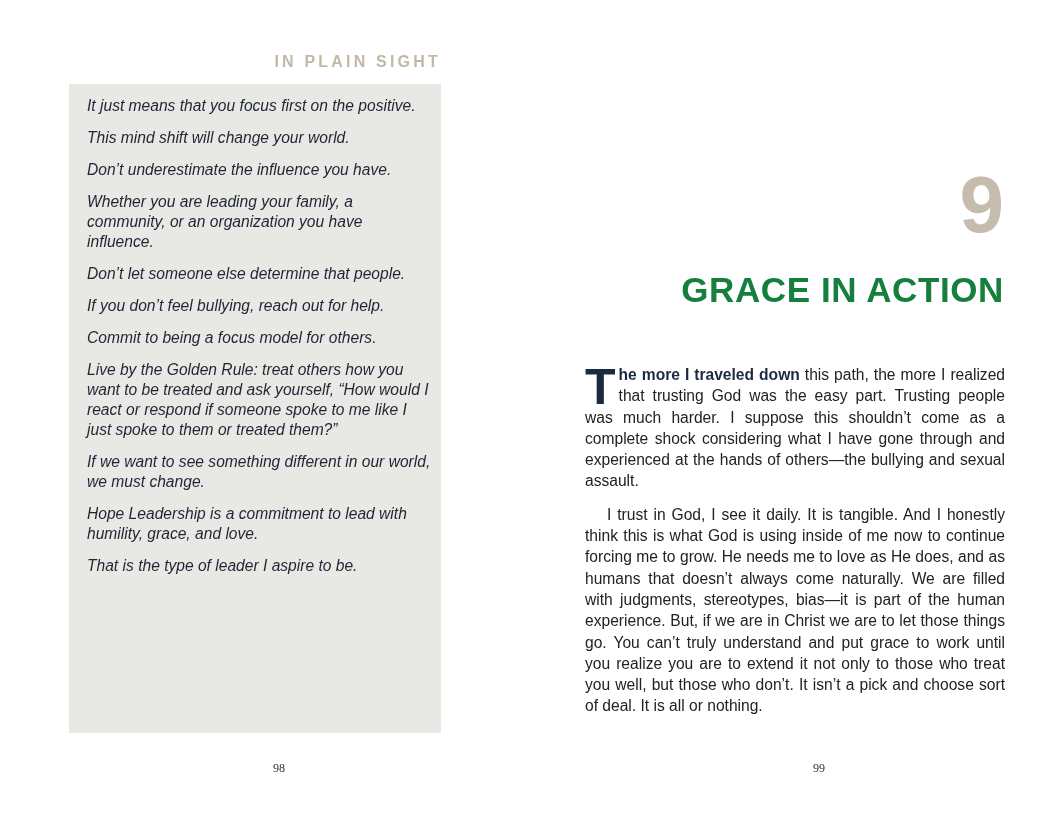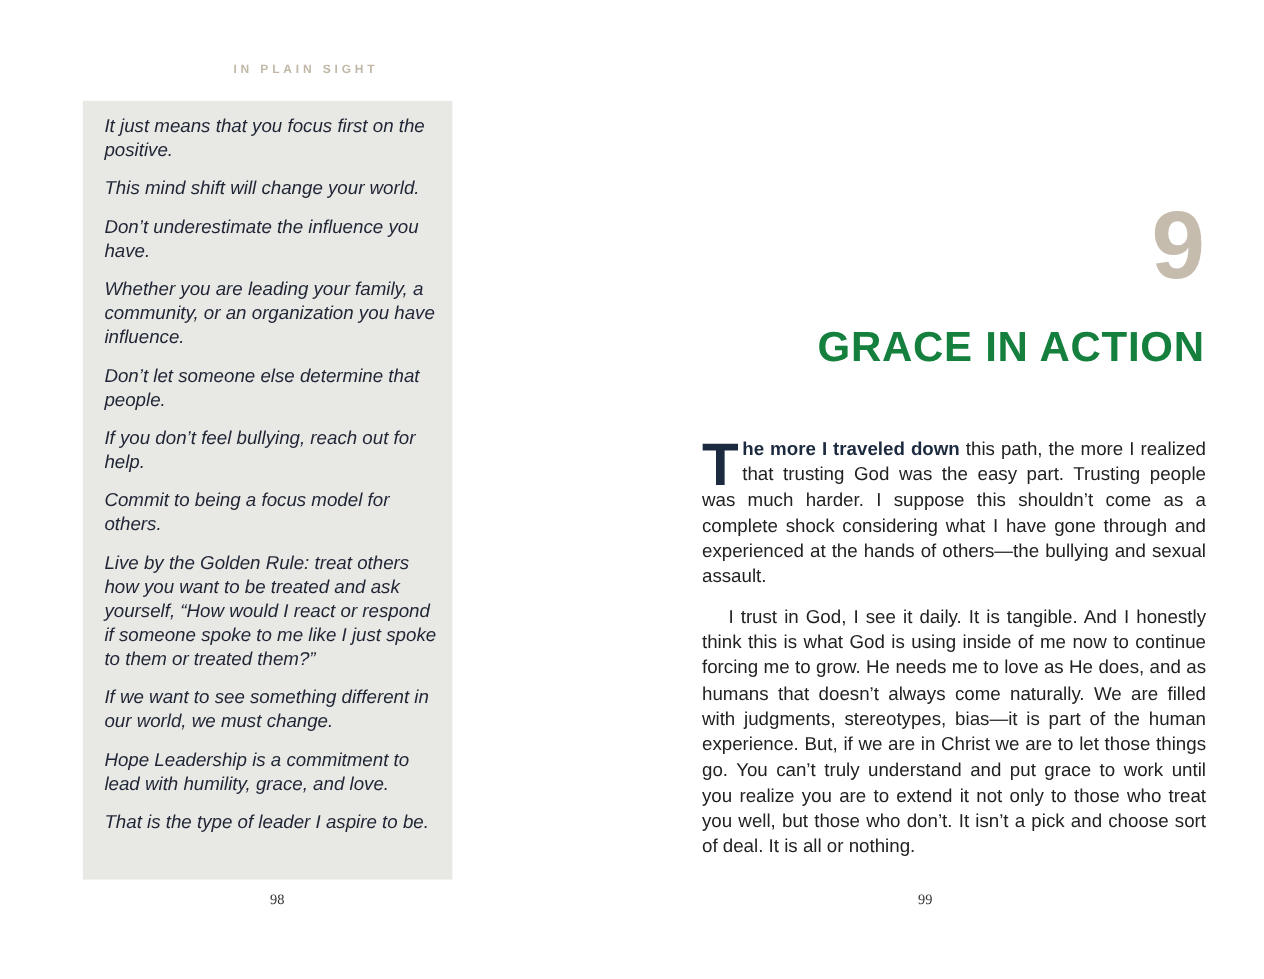--- a/index.html
+++ b/index.html
@@ -1,35 +1,35 @@
 <!DOCTYPE html>
 <html><head>
 <meta charset="utf-8">
 <style>
   html, body { margin: 0; padding: 0; background: #ffffff; }
   body { width: 1053px; height: 816px; position: relative; overflow: hidden; font-family: "DejaVu Sans", sans-serif; }
 
   .running-head {
     position: absolute; left: 69px; width: 372px; top: 53px;
-    text-align: center; font-family: "Liberation Sans", sans-serif;
-    font-size: 10px; letter-spacing: 3.2px; color: #c2b8a8; font-weight: bold;
+    text-align: right; font-family: "Liberation Sans", sans-serif;
+    font-size: 16px; letter-spacing: 3.2px; color: #c2b8a8; font-weight: bold;
   }
 
   .sidebar-box {
-    position: absolute; left: 69px; top: 84px; width: 308px; height: 649px;
+    position: absolute; left: 69px; top: 84px; width: 372px; height: 649px;
     background: #e8e8e4; box-sizing: border-box; padding: 12px 8px 0 18px;
   }
   .sidebar-box p {
     margin: 0 0 12px 0; font-family: "Liberation Sans", sans-serif;
     font-style: italic; font-size: 15.6px; line-height: 20px; color: #1f2535;
   }
 
   .folio {
-    position: absolute; top: 742px; font-family: "Liberation Serif", serif;
-    font-size: 12px; color: #333; text-align: left; width: 60px;
+    position: absolute; top: 761px; font-family: "Liberation Serif", serif;
+    font-size: 12px; color: #333; text-align: right; width: 60px;
   }
   .folio.left { left: 225px; }
   .folio.right { left: 765px; }
 
   .chapter-number {
     position: absolute; right: 49px; top: 160px;
     font-family: "Liberation Sans", sans-serif; font-weight: bold;
     font-size: 80px; line-height: 90px; color: #c6bcae;
   }
   .chapter-title {

